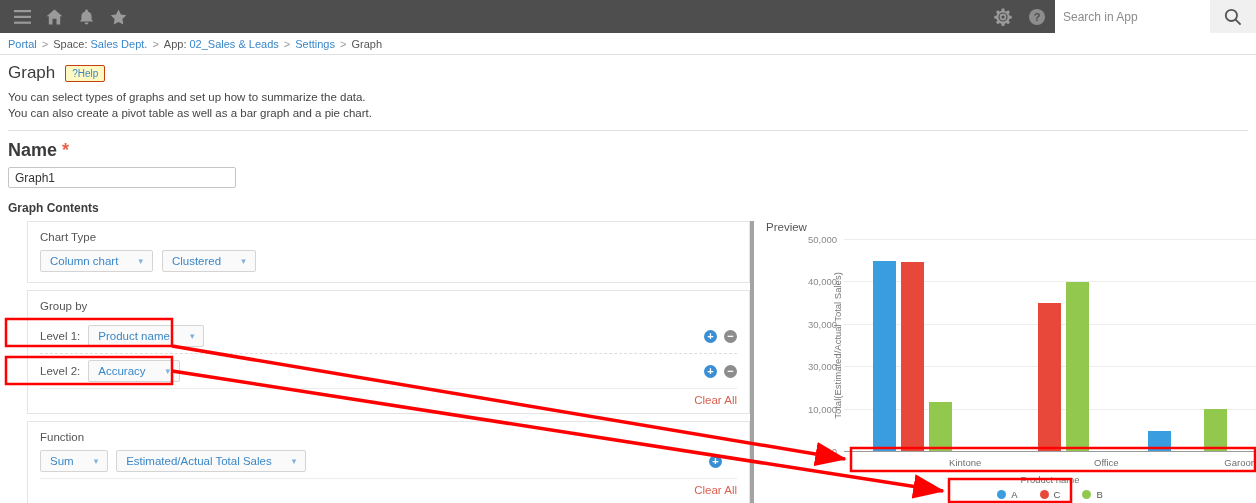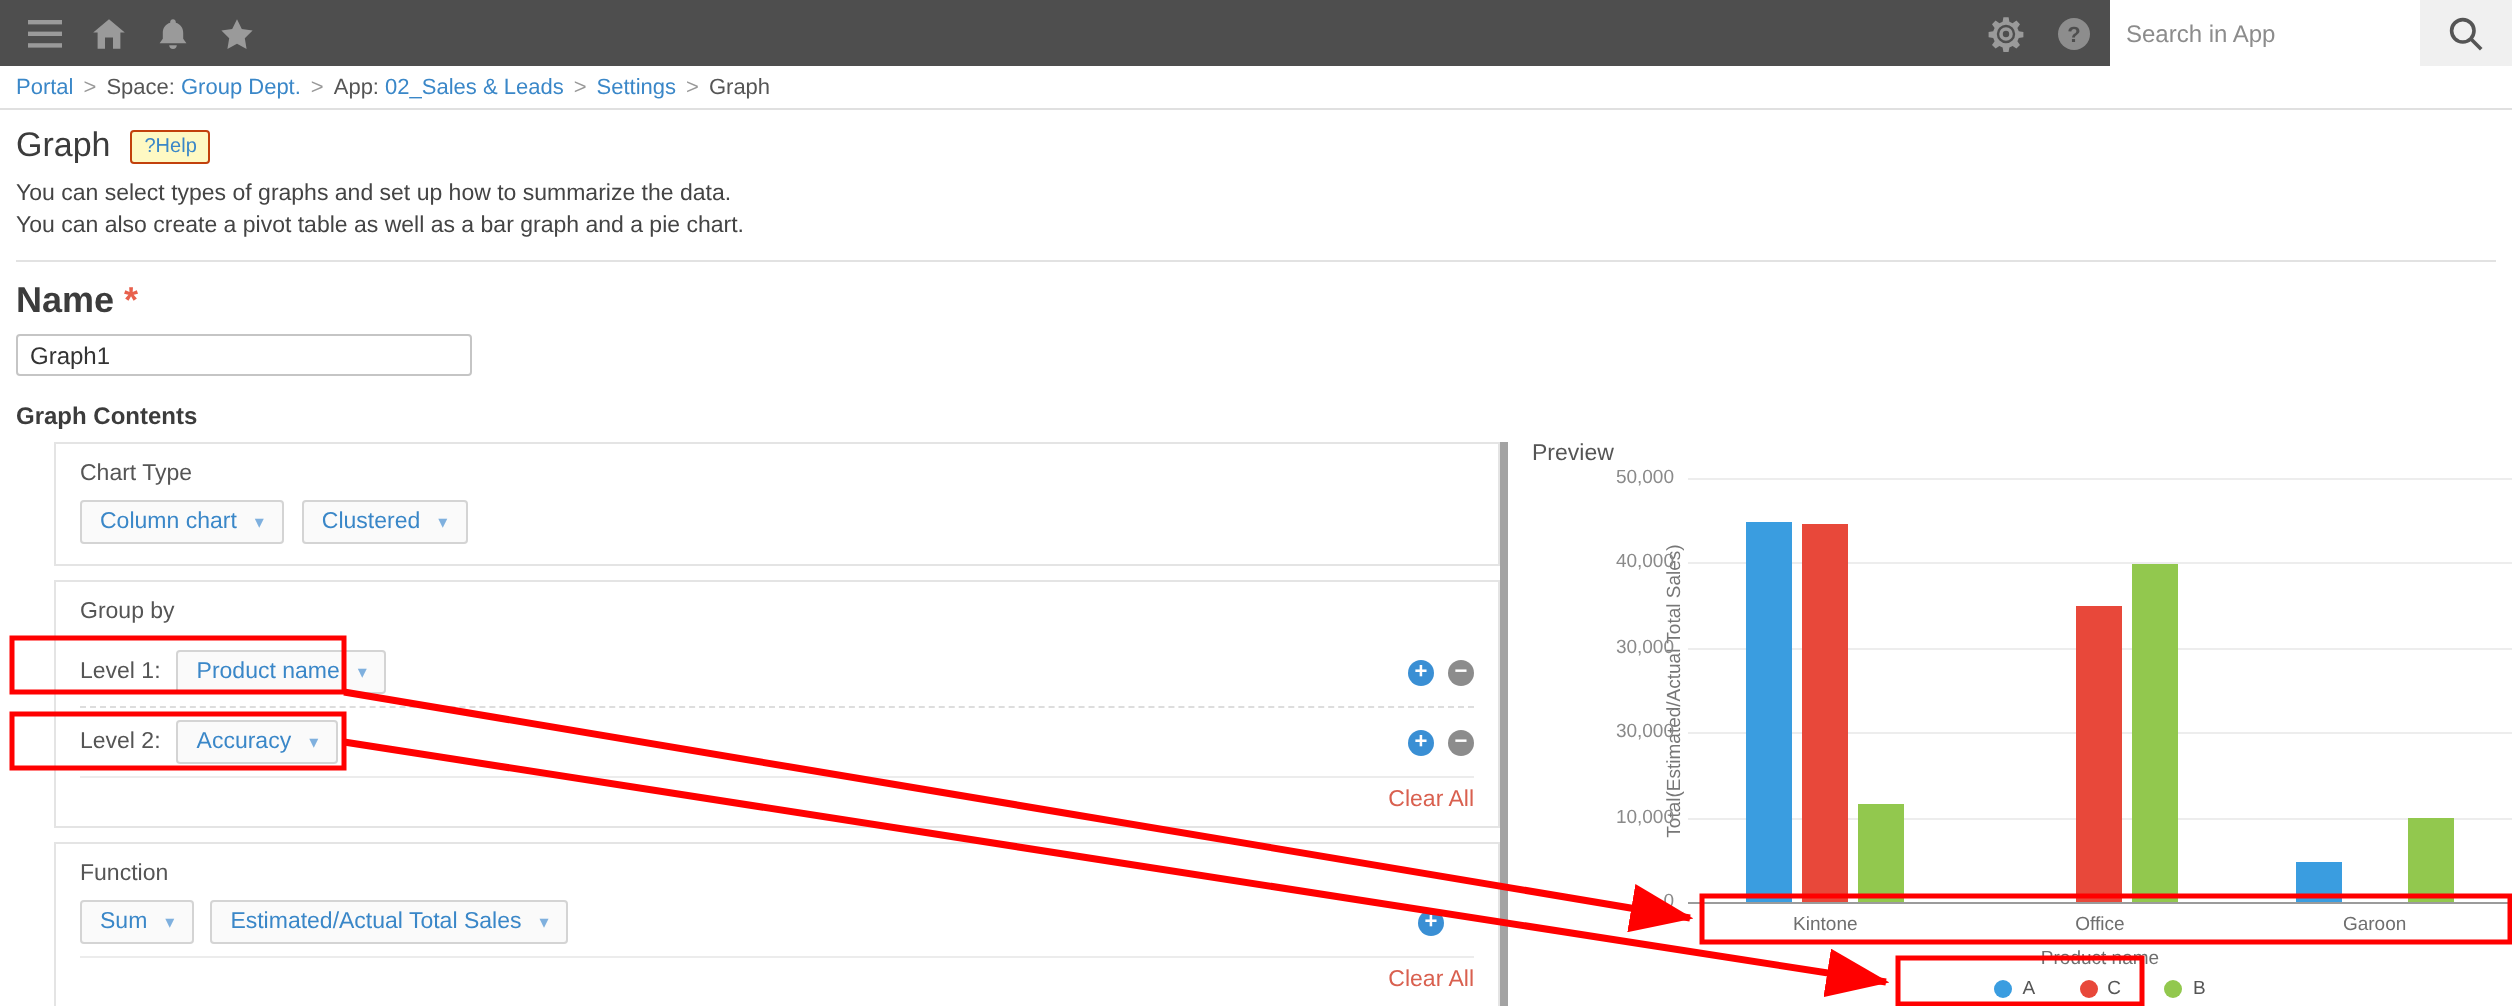--- a/index.html
+++ b/index.html
@@ -76,21 +76,21 @@
   .right-col{ flex:1; border-left:4px solid #a3a3a3; padding-left:12px; }
 
   .card{ border:1px solid #e4e4e4; background:#fff; margin-bottom:7px; }
   .card-pad{ padding:9px 12px 10px 12px; }
   .seclabel{ font-size:11.5px; color:#555; margin-bottom:7px; }
 
   .ddrow{ display:flex; align-items:center; gap:9px; }
   .dd{
     border:1px solid #d4d4d4; background:#fafafa; border-radius:2px;
     padding:4px 9px; font-size:11.5px; color:#3a87c8; cursor:pointer;
-    display:inline-flex; align-items:center; gap:9px; white-space:nowrap;
+    display:inline-flex; align-items:center; gap:20px; white-space:nowrap;
   }
   .dd .chev{ color:#7fb0de; font-size:9px; }
 
   .lvlrow{
     display:flex; align-items:center; gap:8px; position:relative;
     padding:6px 12px;
   }
   .lvl-label{ font-size:11.5px; color:#555; }
   .lvl-dash{ border-bottom:1px dashed #ddd; margin:0 12px; }
   .lvl-solid{ border-bottom:1px solid #ececec; margin:0 12px; }
@@ -128,21 +128,21 @@
   .ytick{
     position:absolute; right:100%; margin-right:7px; transform:translateY(-50%);
     font-size:9.5px; color:#8a8a8a; white-space:nowrap;
   }
   .bars{ position:absolute; left:0; right:0; bottom:0; top:0; display:flex; }
   .group{ flex:1; display:flex; align-items:flex-end; justify-content:center; gap:5px; position:relative; }
   .bar{ width:23px; }
   .xaxis{
     position:absolute; left:78px; right:0; top:213px; height:22px; display:flex;
   }
-  .xtick{ flex:1; text-align:center; font-size:9.5px; color:#6f6f6f; line-height:22px; }
+  .xtick{ flex:1; text-align:right; font-size:9.5px; color:#6f6f6f; line-height:22px; }
   .xtitle{
     position:absolute; left:78px; right:0; top:235px; text-align:center;
     font-size:9.5px; color:#6f6f6f;
   }
   .legend{
     position:absolute; left:78px; right:0; top:250px; display:flex;
     justify-content:center; gap:22px; align-items:center;
   }
   .lg{ display:flex; align-items:center; gap:5px; font-size:9.5px; color:#555; }
   .lgdot{ width:9px; height:9px; border-radius:50%; }
@@ -199,21 +199,21 @@
             <line x1="11.6" y1="11.6" x2="16.6" y2="16.6"></line>
           </svg>
       </button>
     </div>
   </div>
 </div>
 
 <div class="breadcrumb">
   <a>Portal</a>
   <span class="sep">&gt;</span>
-  <span>Space: <a>Group Dept.</a></span>
+  <span>Space: <a>Sales Dept.</a></span>
   <span class="sep">&gt;</span>
   <span>App: <a>02_Sales &amp; Leads</a></span>
   <span class="sep">&gt;</span>
   <a>Settings</a>
   <span class="sep">&gt;</span>
   <span class="cur">Graph</span>
 </div>
 
 <div class="pagehead">
   <div class="title-row">

